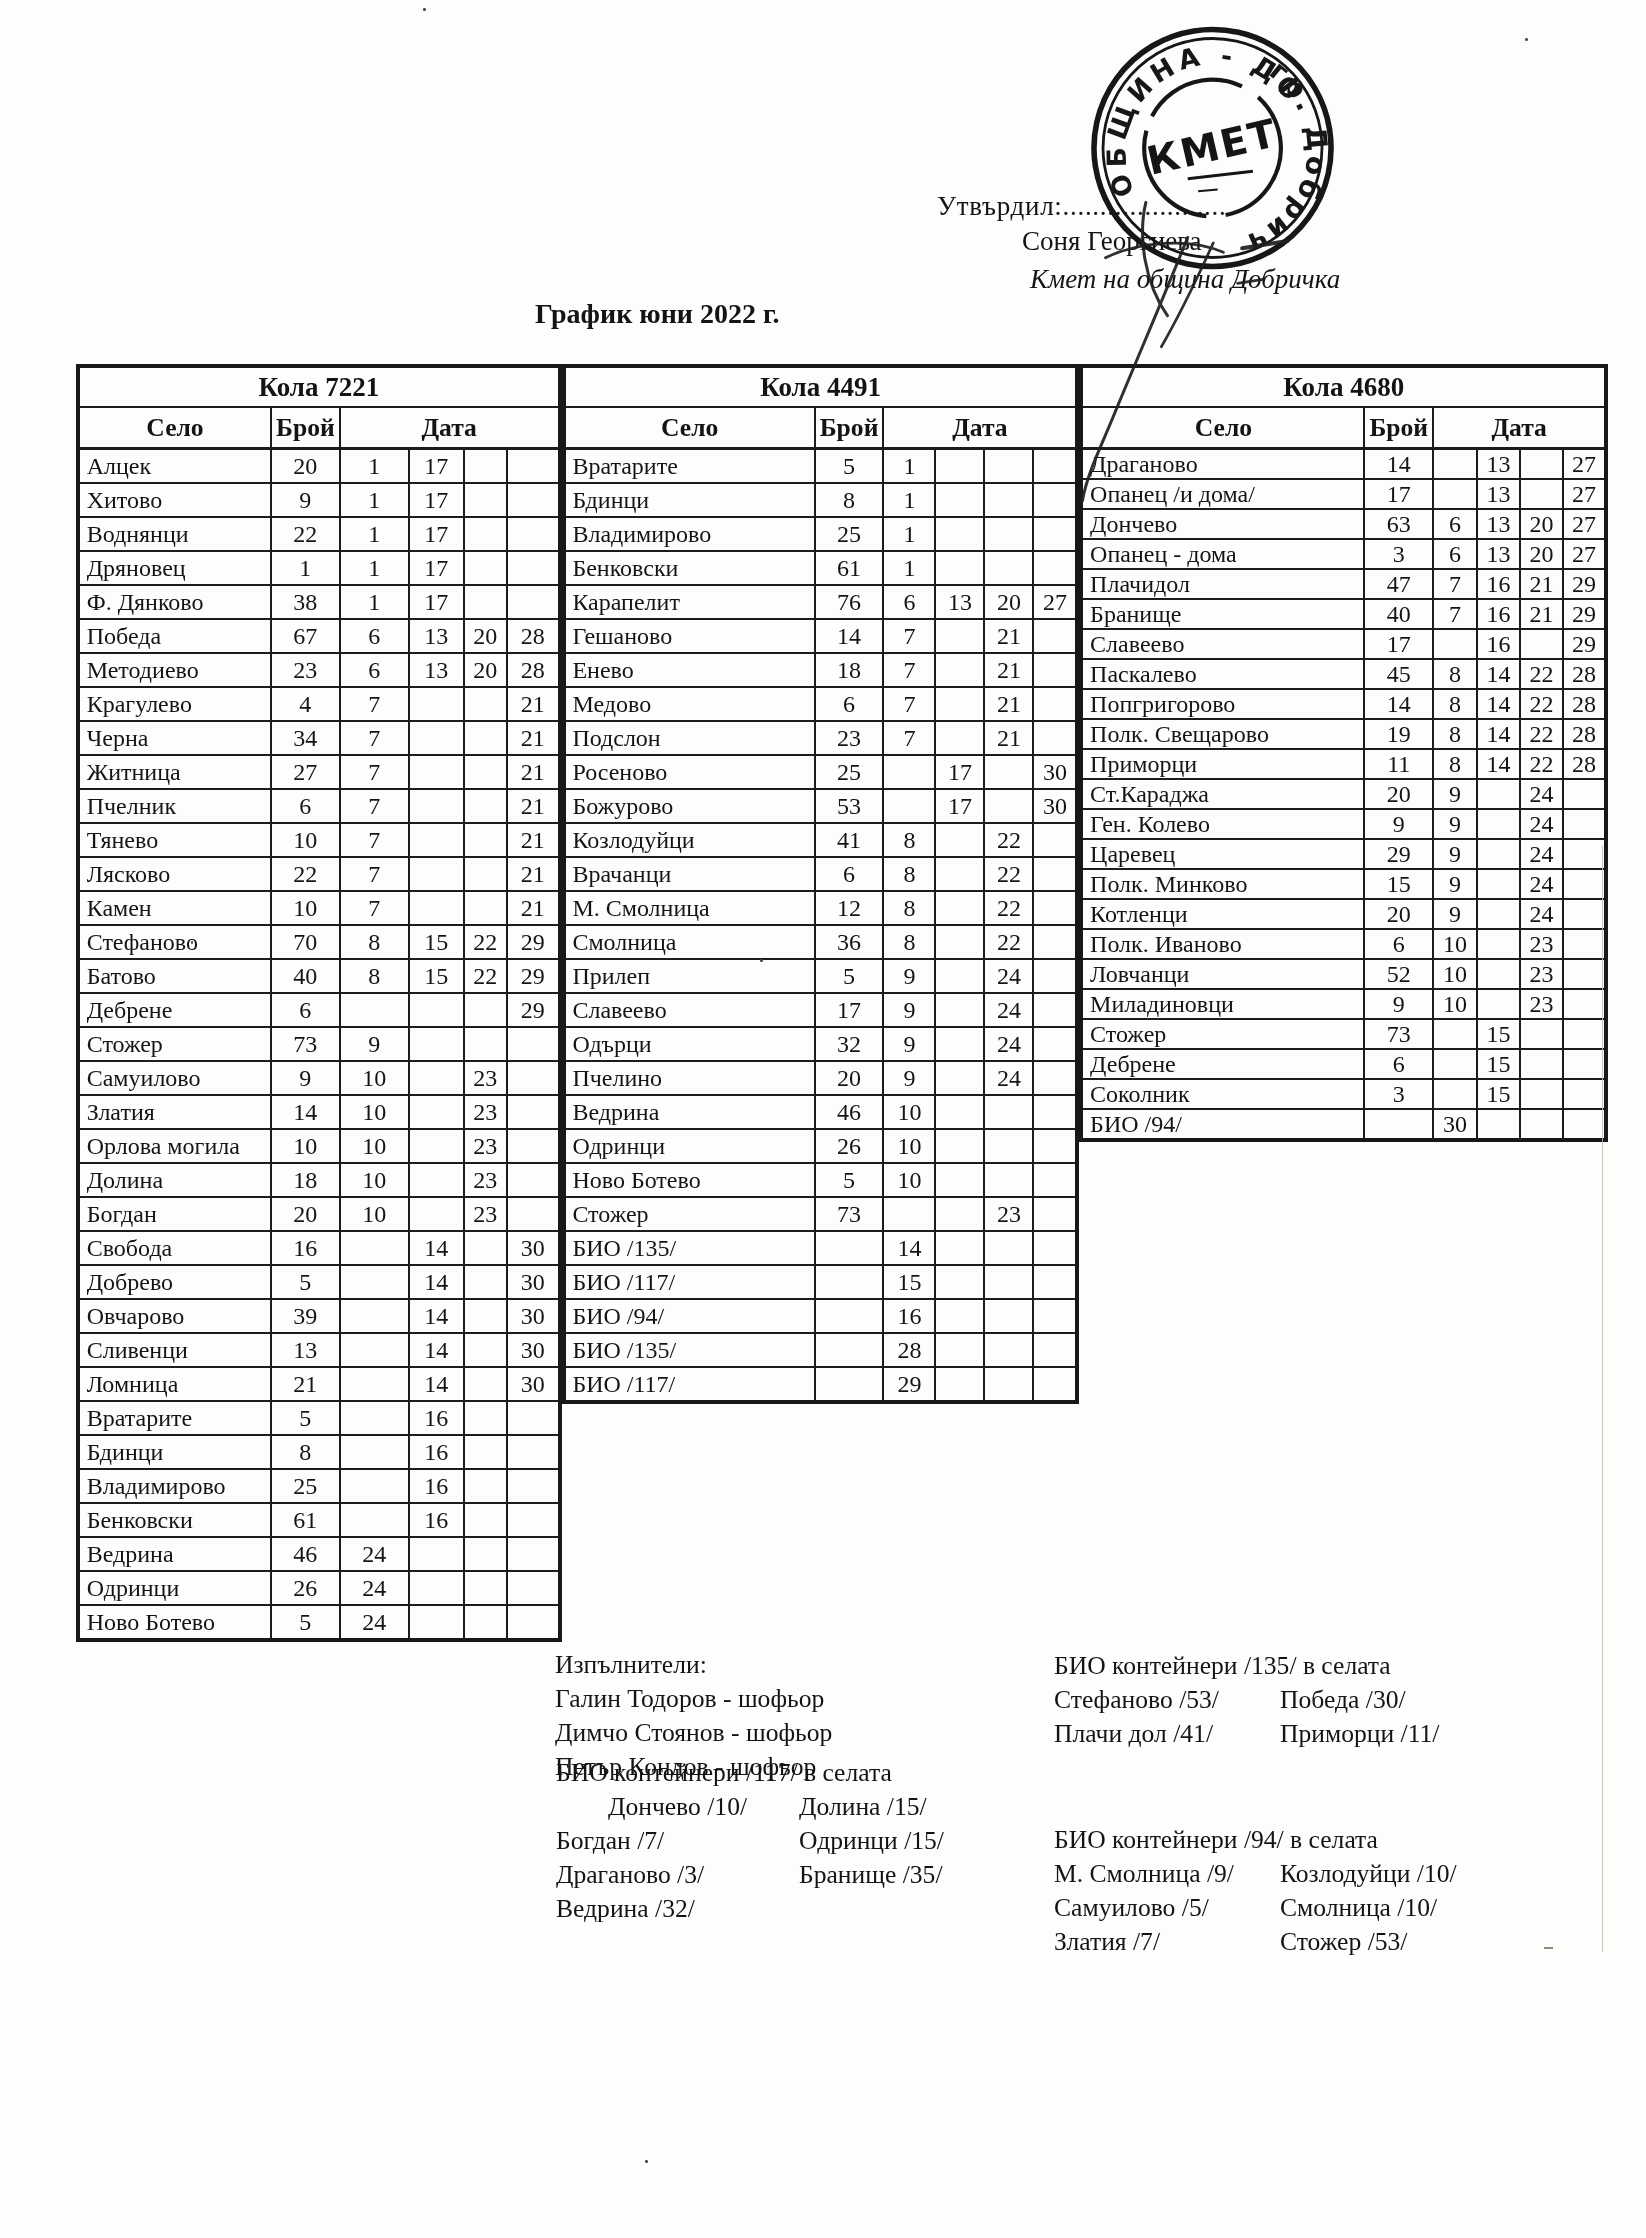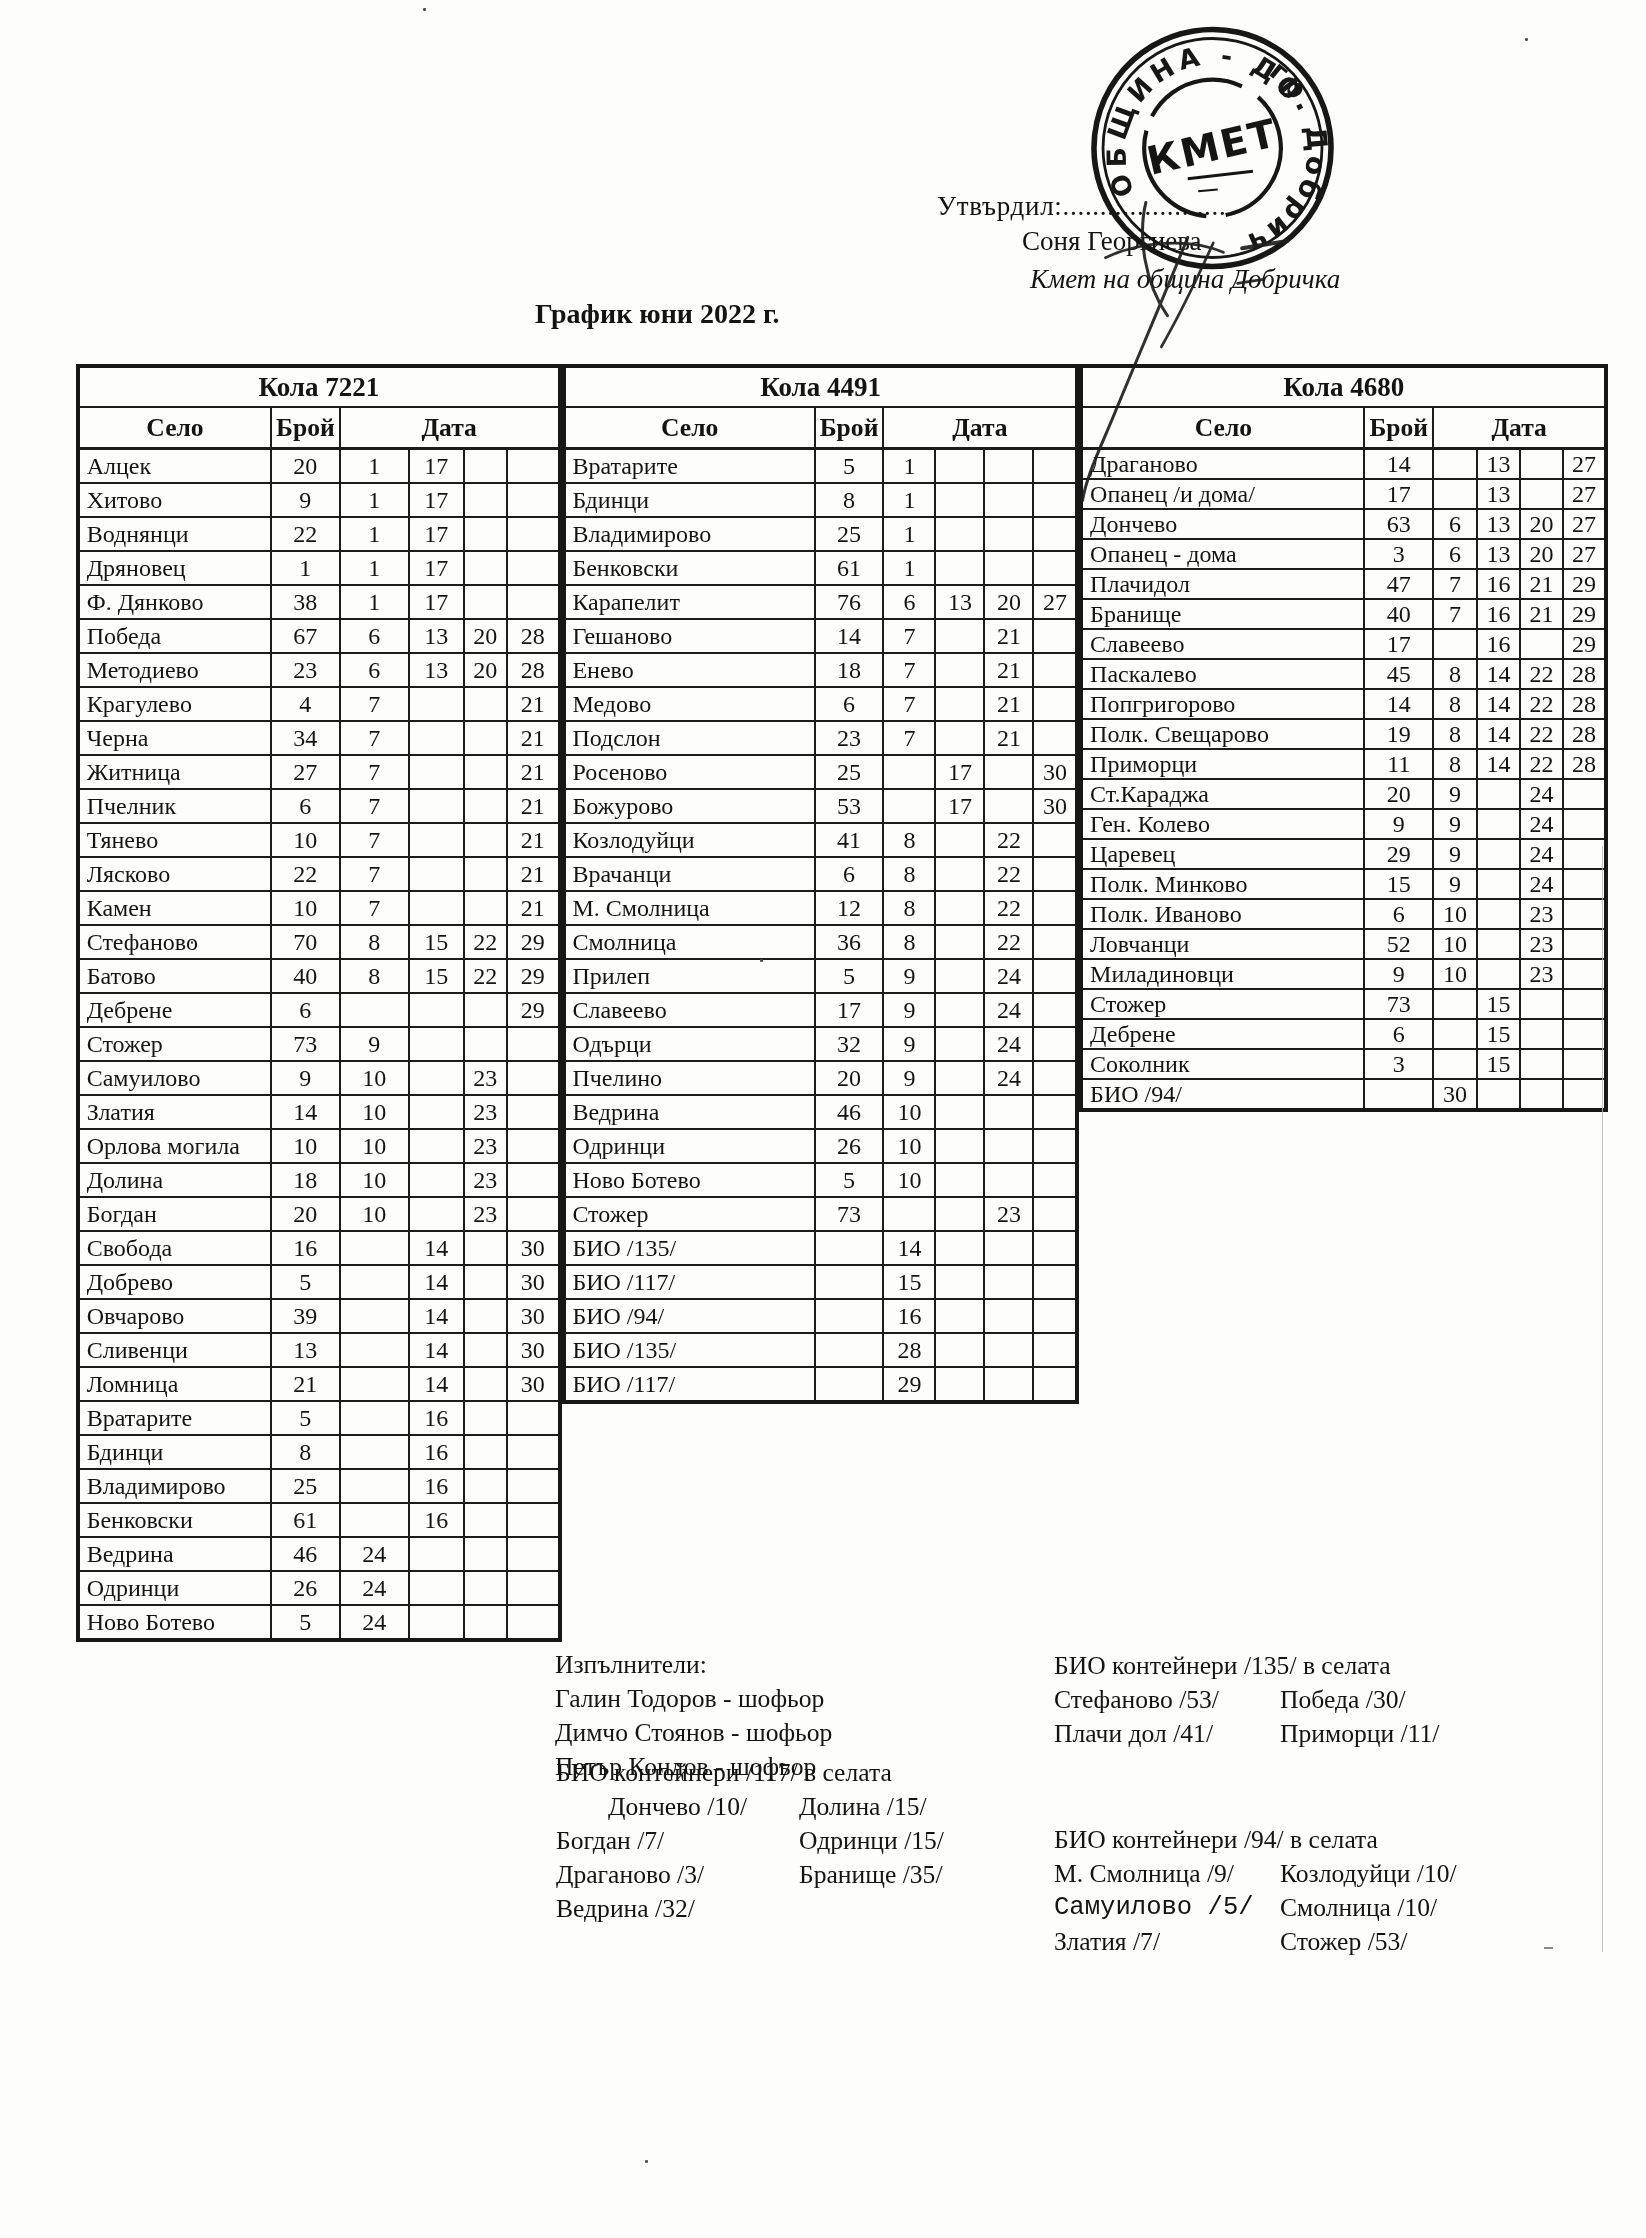--- a/index.html
+++ b/index.html
@@ -764,20 +764,28 @@
           </tr>
           <tr>
             <td class="village-cell">Полк. Минково</td>
             <td>15</td>
             <td>9</td>
             <td></td>
             <td>24</td>
             <td></td>
           </tr>
           <tr>
+            <td class="village-cell">Котленци</td>
+            <td>20</td>
+            <td>9</td>
+            <td></td>
+            <td>24</td>
+            <td></td>
+          </tr>
+          <tr>
             <td class="village-cell">Полк. Иваново</td>
             <td>6</td>
             <td>10</td>
             <td></td>
             <td>23</td>
             <td></td>
           </tr>
           <tr>
             <td class="village-cell">Ловчанци</td>
             <td>52</td>
@@ -876,21 +884,21 @@
   </div>
 
   <div class="tblock" style="left:1054px;top:1823px;">
     <div class="line">БИО контейнери /94/ в селата</div>
     <div>
         <div class="bio-row">
           <span class="c1" style="width: 226px;">М. Смолница /9/</span>
           <span>Козлодуйци /10/</span>
         </div>
         <div class="bio-row">
-          <span class="c1" style="width: 226px; font-family: Liberation Mono, monospace;">Самуилово /5/</span>
+          <span class="c1" style="width: 226px;">Самуилово /5/</span>
           <span>Смолница /10/</span>
         </div>
         <div class="bio-row">
           <span class="c1" style="width: 226px;">Златия /7/</span>
           <span>Стожер /53/</span>
         </div>
       </div>
   </div>
 
   <svg class="overlay" viewBox="0 0 2442 3321">

